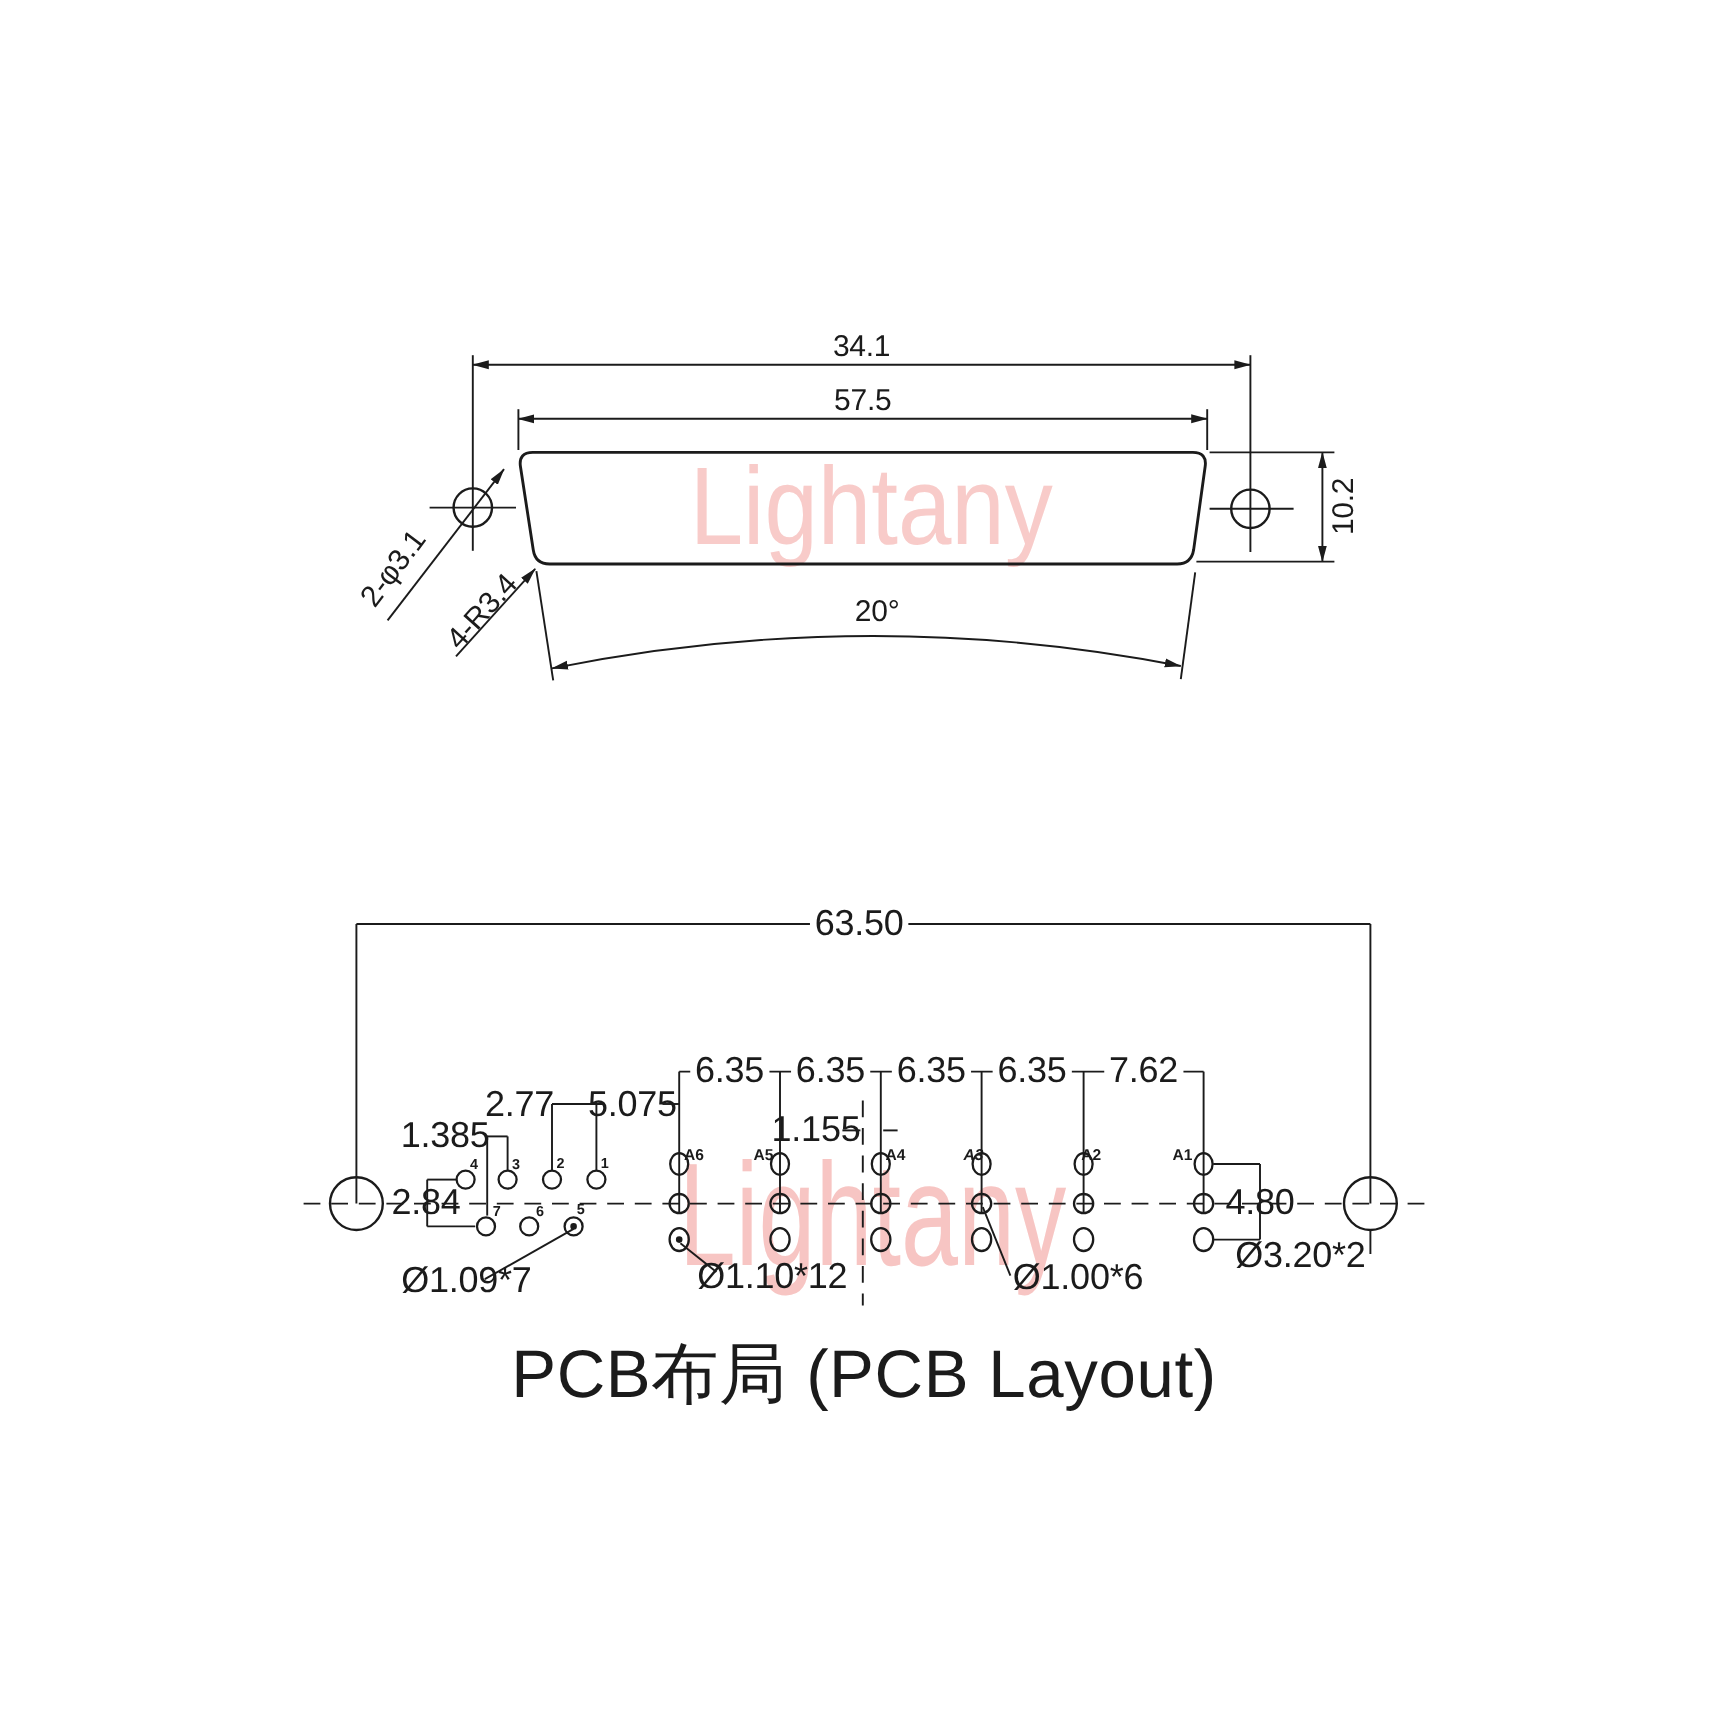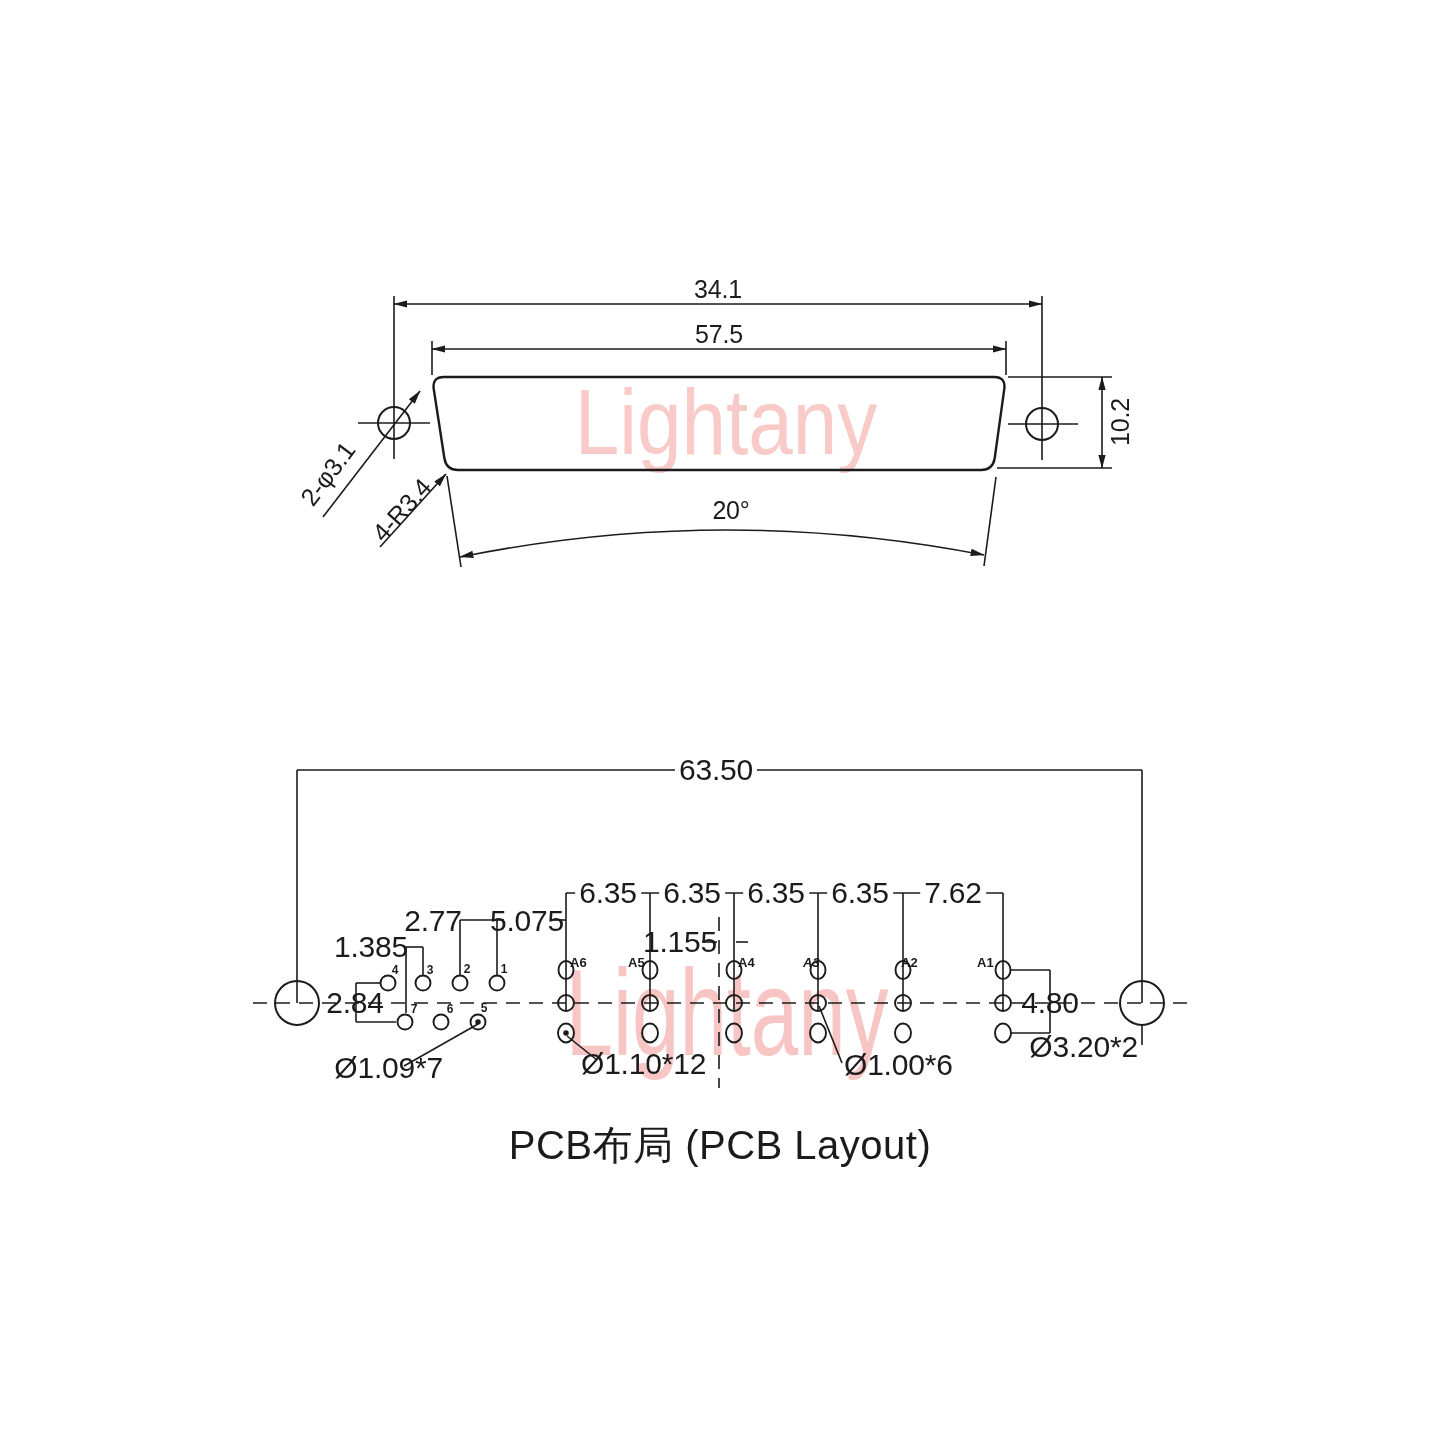--- a/index.html
+++ b/index.html
@@ -15,21 +15,21 @@
   .big{font-size:25px;}
   .bg{background:#ffffff;padding:0 4px;}
   .rot90{transform:translate(-50%,-50%) rotate(-90deg);}
   .rot53{transform:translate(-50%,-50%) rotate(-53deg);}
   .rot48{transform:translate(-50%,-50%) rotate(-48deg);}
   .apin{font-size:13px;font-weight:700;transform:translate(0,-50%);letter-spacing:0;}
   .digit{font-size:12px;font-weight:700;transform:translate(-50%,-50%);letter-spacing:0;}
   .lanchor{transform:translate(0,-50%);}
   .ranchor{transform:translate(-100%,-50%);}
   .title{font-size:46px;letter-spacing:0.5px;transform:translate(-50%,-50%);}
-  .title2{font-size:40px;}
+  .title2{font-size:56px;}
   .wm{
     position:absolute;white-space:nowrap;color:#f8cbc9;font-weight:500;line-height:1;
   }
   .wm-top{left:726px;top:424px;font-size:92px;transform:translate(-50%,-52%) scaleX(0.87);}
   .wm-bottom{left:727px;top:1015px;font-size:122px;color:#f7c5c3;transform:translate(-50%,-52%) scaleX(0.70);}
 </style>
 </head>
 <body>
 
 <div class="canvas">

